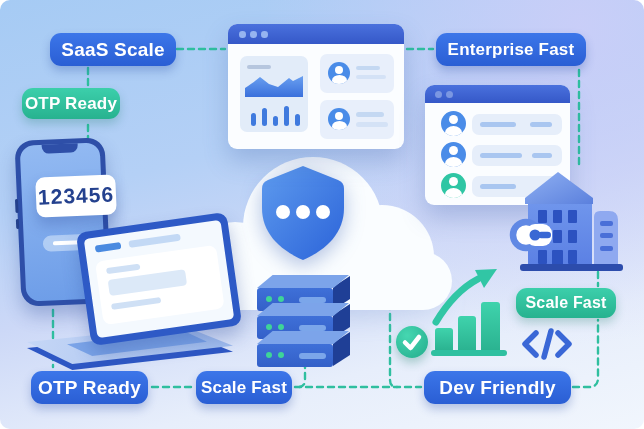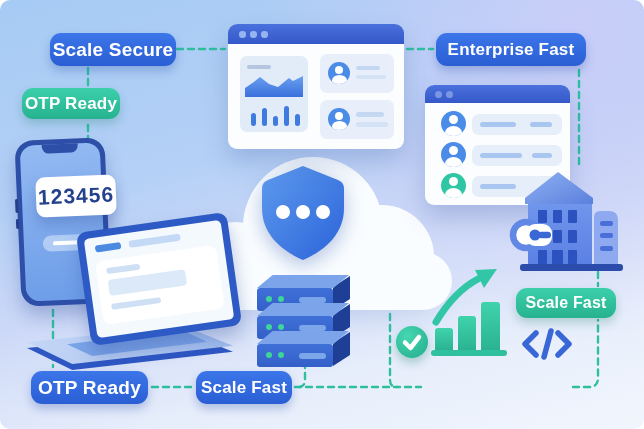--- a/index.html
+++ b/index.html
@@ -294,31 +294,34 @@
   </svg>
   <svg class="abs" style="left:521px;top:328px;" width="52" height="32" viewBox="0 0 52 32">
     <g fill="none" stroke="#3a67d6" stroke-width="5.5" stroke-linecap="round" stroke-linejoin="round">
       <path d="M15 5 L4 16 L15 27"></path>
       <path d="M37 5 L48 16 L37 27"></path>
       <path d="M30 3 L23 29"></path>
     </g>
   </svg>
 
   <div class="pill blue" style="left:50px;top:33px;width:126px;height:33px;font-size:19px;">
-      <span>Scale Secure</span>
+      <span>SaaS Scale</span>
     </div>
   <div class="pill blue" style="left:436px;top:33px;width:150px;height:33px;font-size:17px;">
       <span>Enterprise Fast</span>
     </div>
   <div class="pill green" style="left:22px;top:88px;width:98px;height:31px;font-size:17px;">
       <span>OTP Ready</span>
     </div>
   <div class="pill green" style="left:516px;top:288px;width:100px;height:30px;font-size:16px;">
       <span>Scale Fast</span>
     </div>
   <div class="pill blue" style="left:31px;top:371px;width:117px;height:33px;font-size:19px;">
       <span>OTP Ready</span>
     </div>
   <div class="pill blue" style="left:196px;top:371px;width:96px;height:33px;font-size:17px;">
       <span>Scale Fast</span>
     </div>
+  <div class="pill blue" style="left:424px;top:371px;width:147px;height:33px;font-size:19px;">
+      <span>Dev Friendly</span>
+    </div>
 
 </div>
 
 </body></html>

